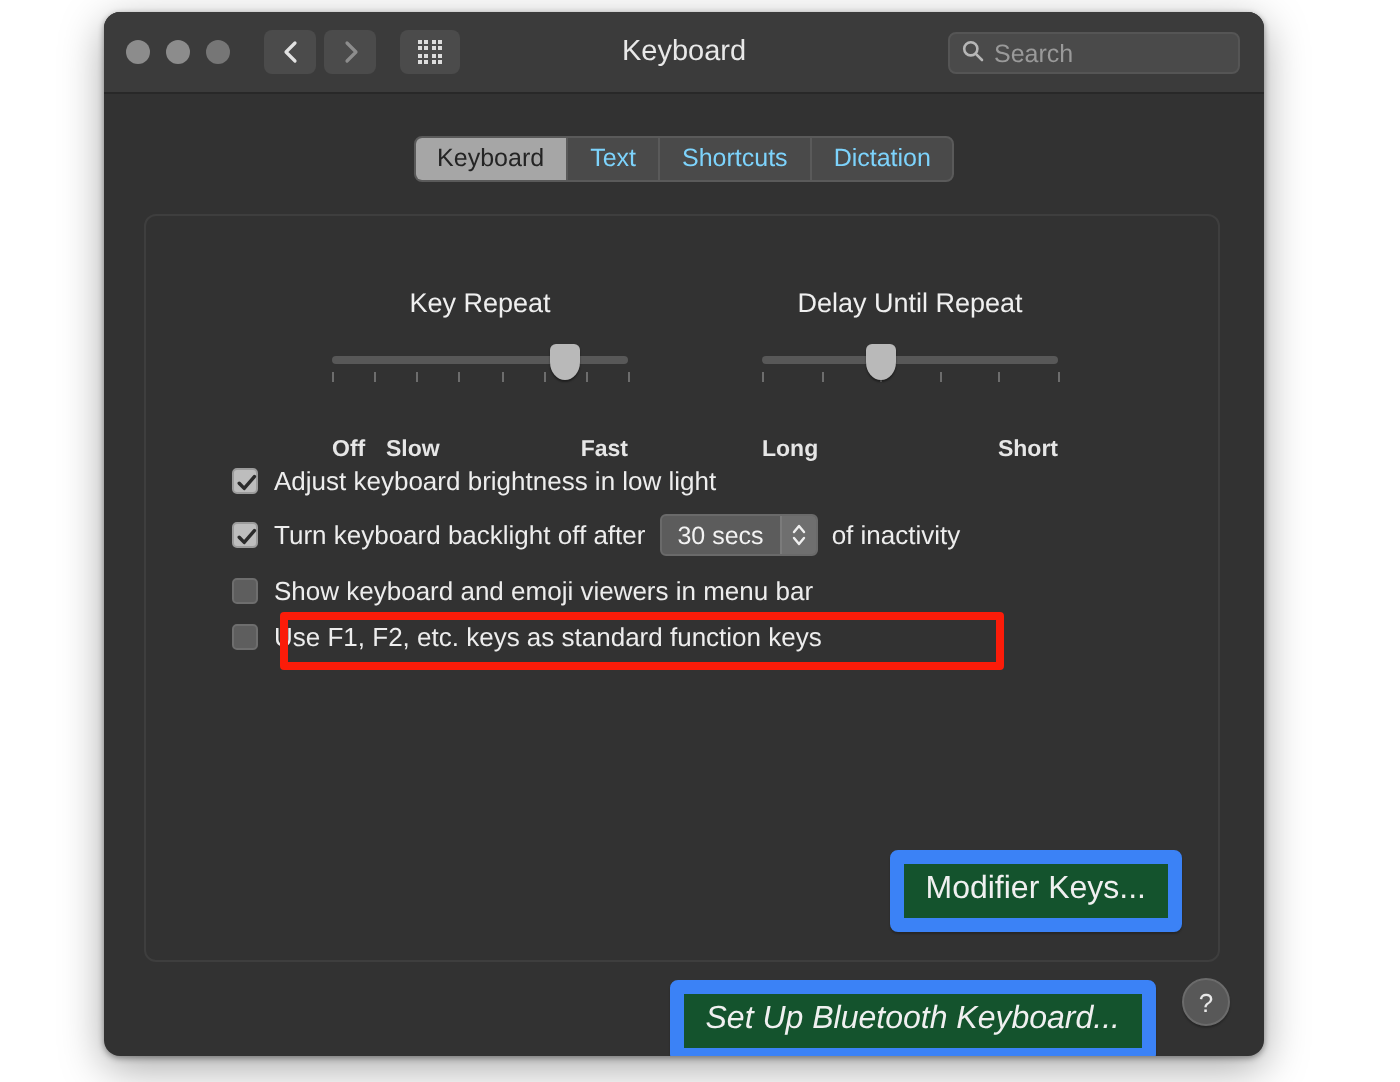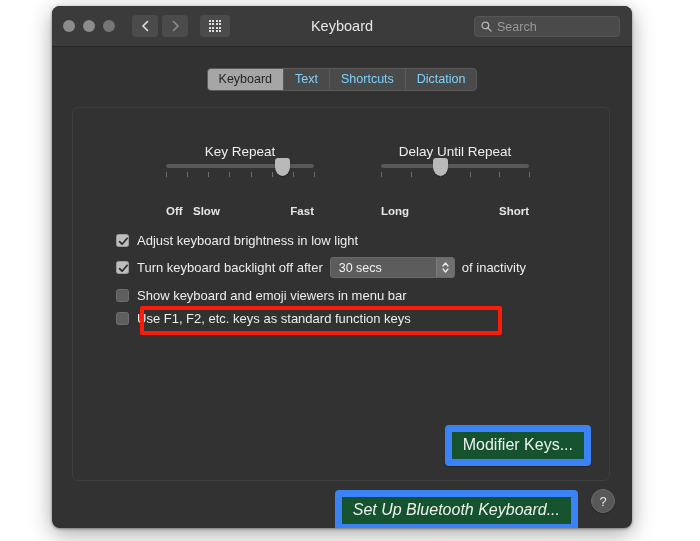--- a/index.html
+++ b/index.html
@@ -172,20 +172,21 @@
     position: absolute;
     top: 36px;
   }
   .slider-block.left  { left: 93px;  width: 148px; }
   .slider-block.right { left: 308px; width: 148px; }
 
   .slider-title {
     text-align: center;
     color: #efefef;
     font-size: 13.5px;
+    margin-bottom: 14px;
   }
   .track-wrap { position: relative; height: 22px; }
   .track {
     position: absolute;
     left: 0; right: 0;
     top: 5px;
     height: 4px;
     background: #585858;
     border-radius: 2px;
   }
@@ -261,21 +262,20 @@
   
   .stepper {
     display: inline-flex;
     align-items: stretch;
     height: 19px;
     margin: 0 7px;
     border-radius: 3px;
     overflow: hidden;
     background: #5c5c5c;
     border: 1px solid #6a6a6a;
-    gap: 46px;
   }
   .stepper .val {
     color: #f2f2f2;
     font-size: 12.5px;
     padding: 0 8px;
     display: flex;
     align-items: center;
     white-space: nowrap;
   }
   .stepper .arrows {

